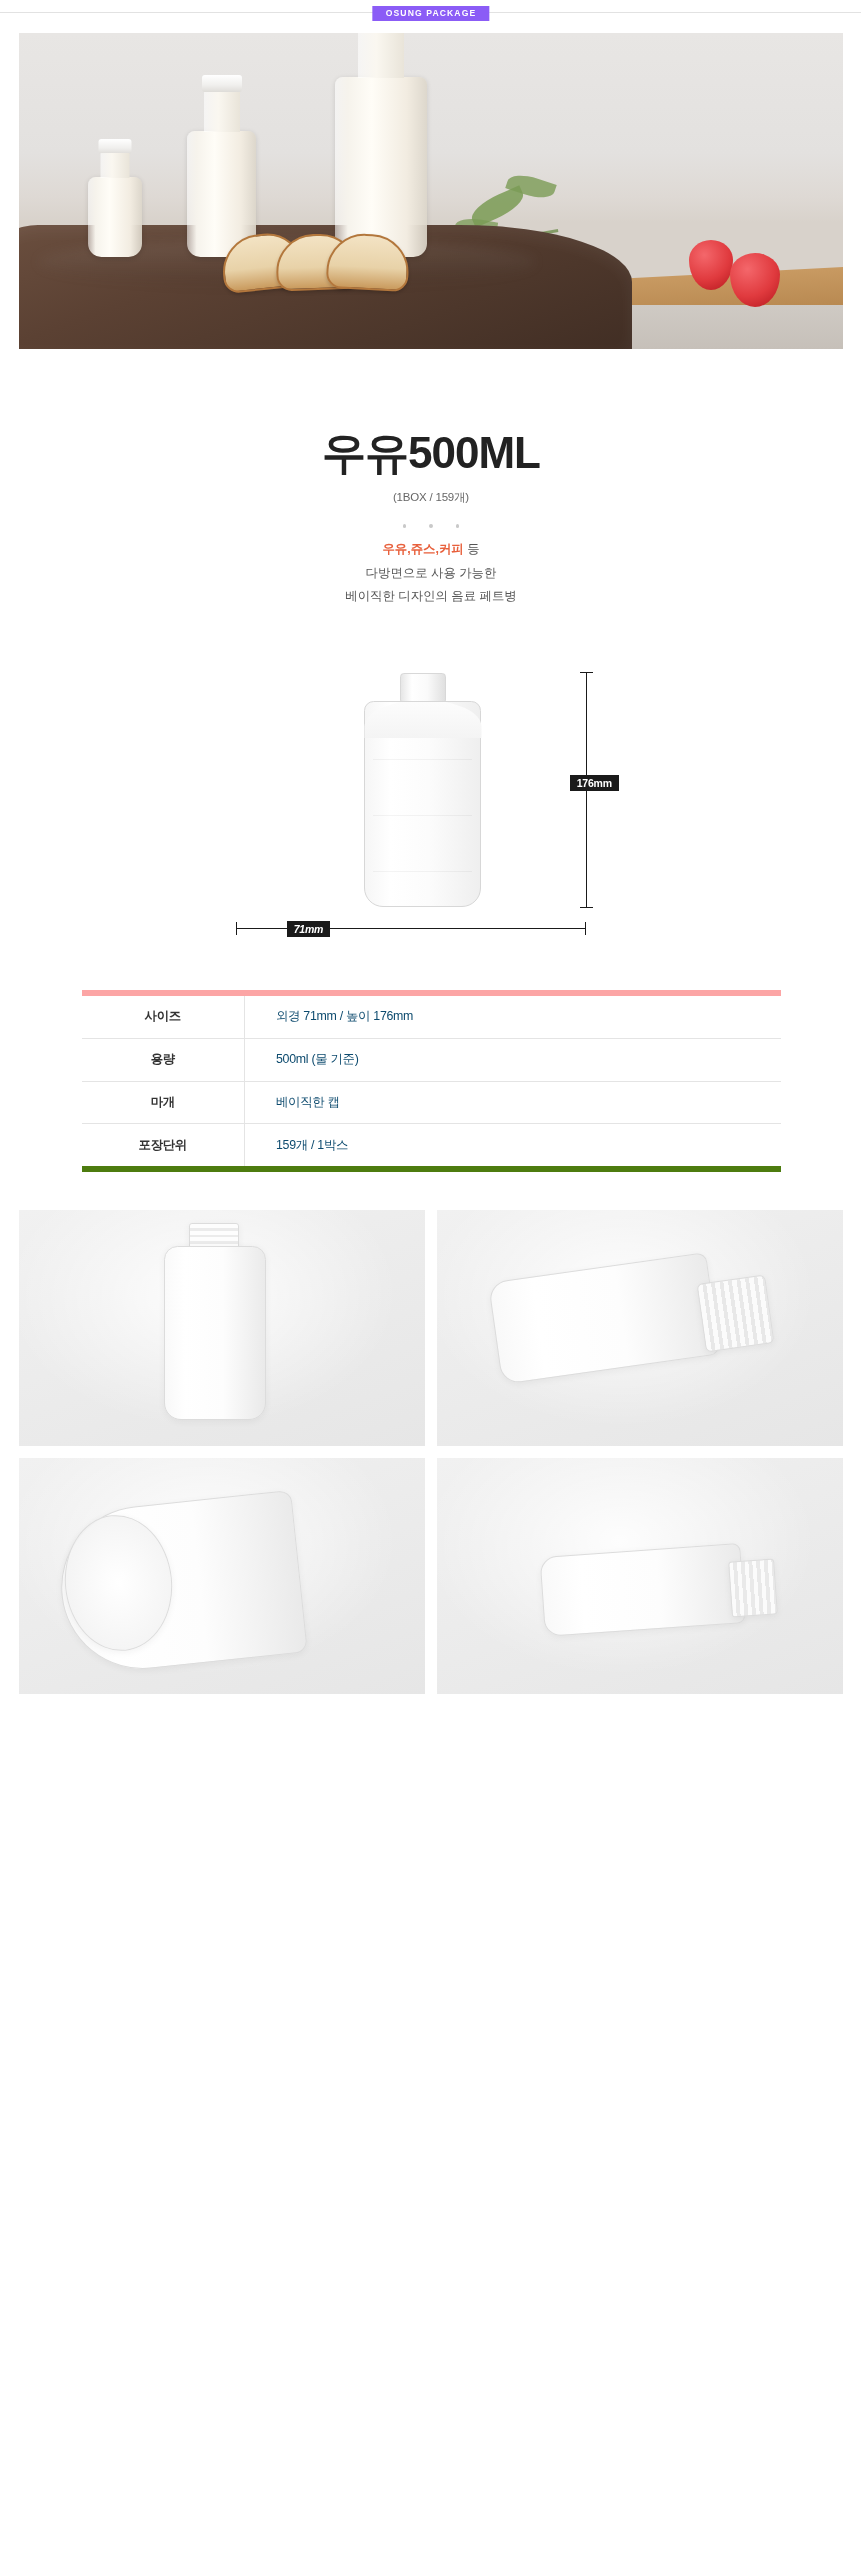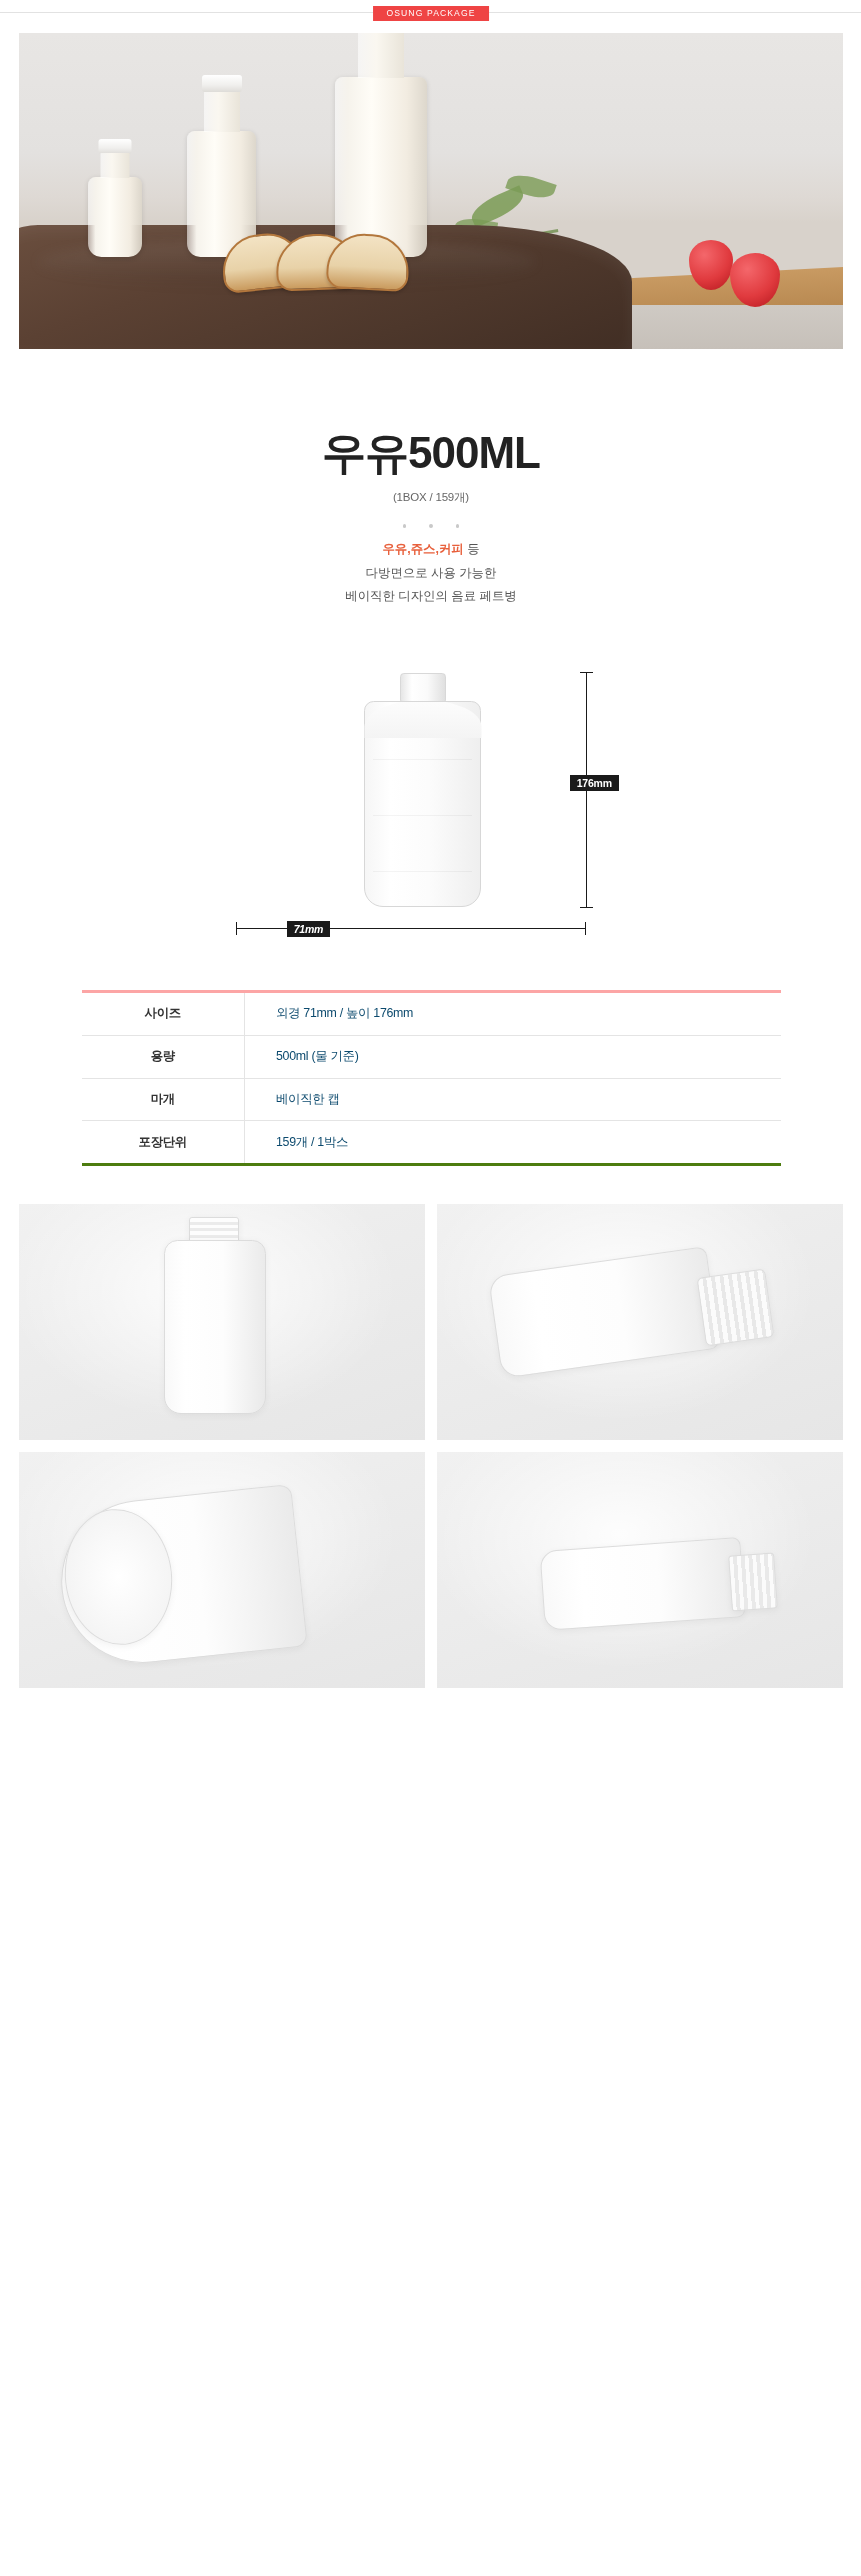--- a/index.html
+++ b/index.html
@@ -33,27 +33,27 @@
     left: 0;
     width: 862px;
     height: 1px;
     background: #e2e2e2;
   }
   .brandbar .tag {
     position: absolute;
     left: 50%;
     top: 5.7px;
     transform: translateX(-50%);
-    background: #ef4444;
+    background: #8b5cf6;
     color: #fff;
     font-size: 8.6px;
     letter-spacing: 1.1px;
     padding: 3.8px 13.4px 2.9px 13.4px;
     line-height: 1;
-    font-weight: normal;
+    font-weight: bold;
     white-space: nowrap;
   }
 
   
   .hero {
     position: relative;
     width: 824px;
     height: 316px;
     margin: 5.7px auto 0 auto;
     overflow: hidden;
@@ -321,24 +321,24 @@
   
   .spec-table {
     width: 699px;
     margin: 44px auto 0 auto;
     border-collapse: collapse;
   }
   .spec-table tr {
     border-bottom: 1px solid #e4e4e4;
   }
   .spec-table tr:first-child {
-    border-top: 3px solid #fca5a5;
+    border-top: 6px solid #fca5a5;
   }
   .spec-table tr:last-child {
-    border-bottom: 3px solid #4d7c0f;
+    border-bottom: 6px solid #4d7c0f;
   }
   .spec-table th {
     width: 163px;
     text-align: center;
     font-size: 12.4px;
     font-weight: bold;
     color: #333;
     padding: 12.4px 0;
     border-right: 1px solid #e4e4e4;
     letter-spacing: -0.3px;

